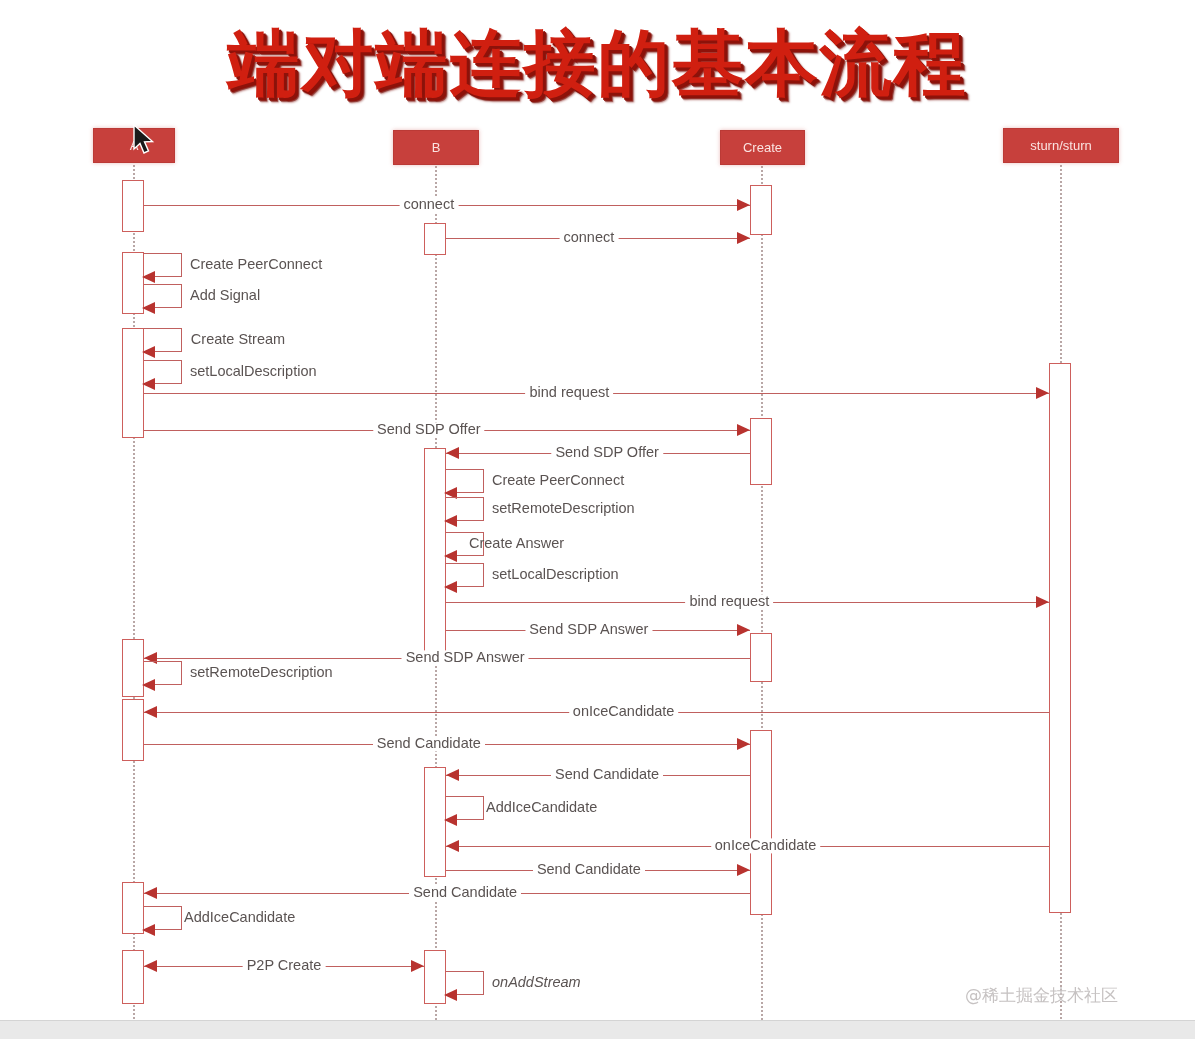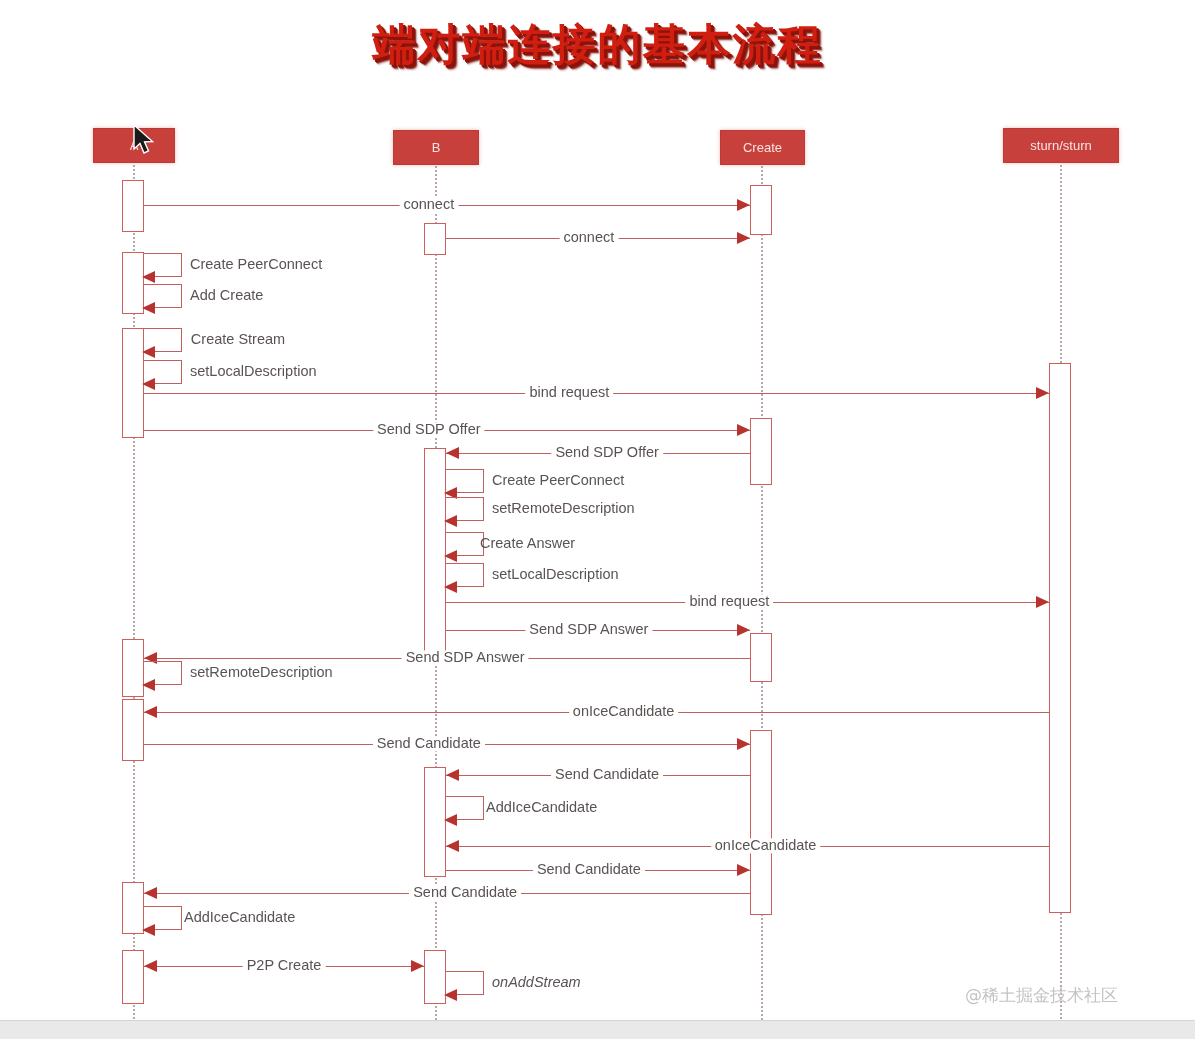--- a/index.html
+++ b/index.html
@@ -11,21 +11,21 @@
     position:relative;
   }
   #stage{position:absolute;inset:0;}
 
   
   .title{
     position:absolute;
     left:0;right:0;top:16px;
     text-align:center;
     font-family:"DejaVu Sans","Liberation Sans",sans-serif;
-    font-size:43px;
+    font-size:72px;
     font-weight:bold;
     letter-spacing:2px;
     color:#d01f10;
     text-shadow:
        2px 2px 0 #8d120a,
        3px 3px 0 #8d120a,
        4px 4px 1px rgba(120,12,6,.75),
        5px 5px 2px rgba(120,12,6,.35);
     white-space:nowrap;
   }
@@ -203,42 +203,42 @@
       <div class="mlabel" style="left:465.18px;top:893px;">Send Candidate</div>
       <div class="msg" style="left:144px;top:966px;width:280px;"></div>
       <div class="arrow right" style="left:411px;top:960px;"></div>
       <div class="arrow left" style="left:144px;top:960px;"></div>
       <div class="mlabel" style="left:284px;top:966px;">P2P Create</div>
       <div class="self" style="left:144px;top:253px;width:38px;height:24px;"></div>
       <div class="arrow left" style="left:142px;top:271px;"></div>
       <div class="slabel" style="left:190px;top:265px;">Create PeerConnect</div>
       <div class="self" style="left:144px;top:284px;width:38px;height:24px;"></div>
       <div class="arrow left" style="left:142px;top:302px;"></div>
-      <div class="slabel" style="left:190px;top:296px;">Add Create</div>
+      <div class="slabel" style="left:190px;top:296px;">Add Signal</div>
       <div class="self" style="left:144px;top:328px;width:38px;height:24px;"></div>
       <div class="arrow left" style="left:142px;top:346px;"></div>
       <div class="slabel wrap ctr" style="left:238px;top:340px;">Create Stream</div>
       <div class="self" style="left:144px;top:360px;width:38px;height:24px;"></div>
       <div class="arrow left" style="left:142px;top:378px;"></div>
       <div class="slabel" style="left:190px;top:372px;">setLocalDescription</div>
       <div class="self" style="left:144px;top:661px;width:38px;height:24px;"></div>
       <div class="arrow left" style="left:142px;top:679px;"></div>
       <div class="slabel" style="left:190px;top:673px;">setRemoteDescription</div>
       <div class="self" style="left:144px;top:906px;width:38px;height:24px;"></div>
       <div class="arrow left" style="left:142px;top:924px;"></div>
       <div class="slabel wrap ctr" style="left:238px;top:918px;">AddIceCandidate</div>
       <div class="self" style="left:446px;top:469px;width:38px;height:24px;"></div>
       <div class="arrow left" style="left:444px;top:487px;"></div>
       <div class="slabel" style="left:492px;top:481px;">Create PeerConnect</div>
       <div class="self" style="left:446px;top:497px;width:38px;height:24px;"></div>
       <div class="arrow left" style="left:444px;top:515px;"></div>
       <div class="slabel" style="left:492px;top:509px;">setRemoteDescription</div>
       <div class="self" style="left:446px;top:532px;width:38px;height:24px;"></div>
       <div class="arrow left" style="left:444px;top:550px;"></div>
-      <div class="slabel" style="left:480px;top:544px;">Create Answer</div>
+      <div class="slabel" style="left:469px;top:544px;">Create Answer</div>
       <div class="self" style="left:446px;top:563px;width:38px;height:24px;"></div>
       <div class="arrow left" style="left:444px;top:581px;"></div>
       <div class="slabel" style="left:492px;top:575px;">setLocalDescription</div>
       <div class="self" style="left:446px;top:796px;width:38px;height:24px;"></div>
       <div class="arrow left" style="left:444px;top:814px;"></div>
       <div class="slabel wrap ctr" style="left:540px;top:808px;">AddIceCandidate</div>
       <div class="self" style="left:446px;top:971px;width:38px;height:24px;"></div>
       <div class="arrow left" style="left:444px;top:989px;"></div>
       <div class="slabel" style="left:492px;top:983px;font-style:italic;">onAddStream</div>
     </div>

